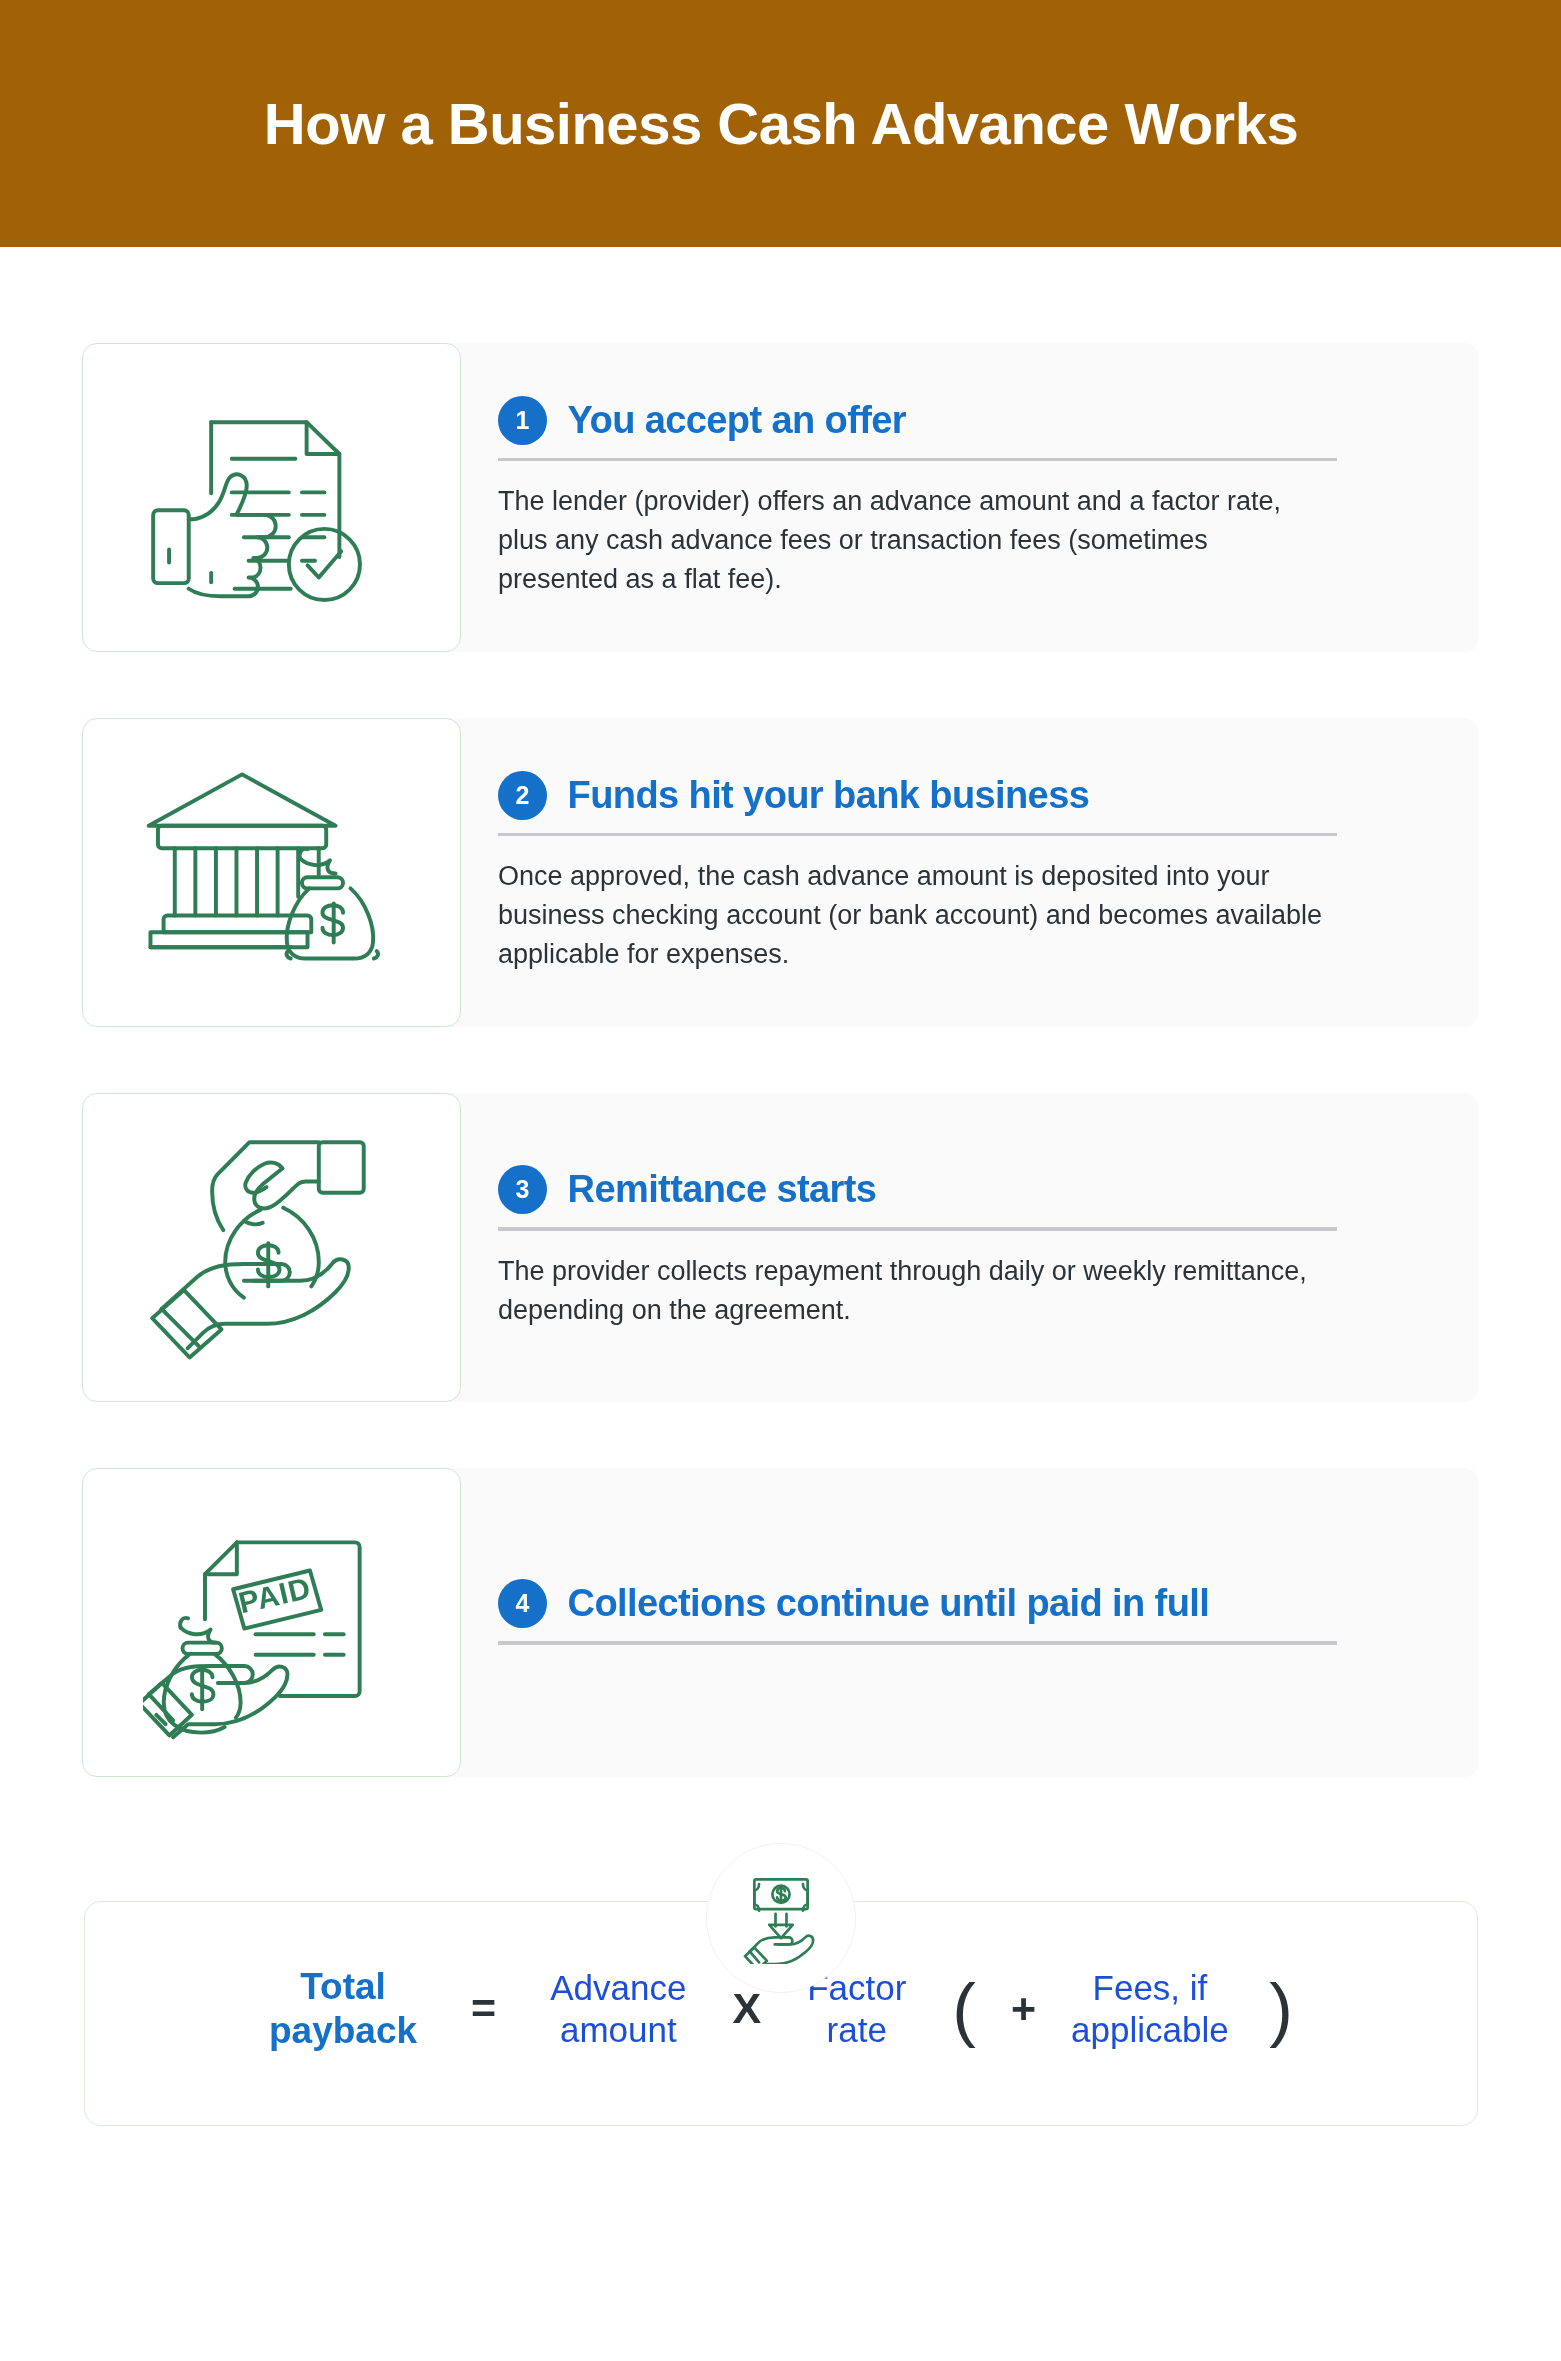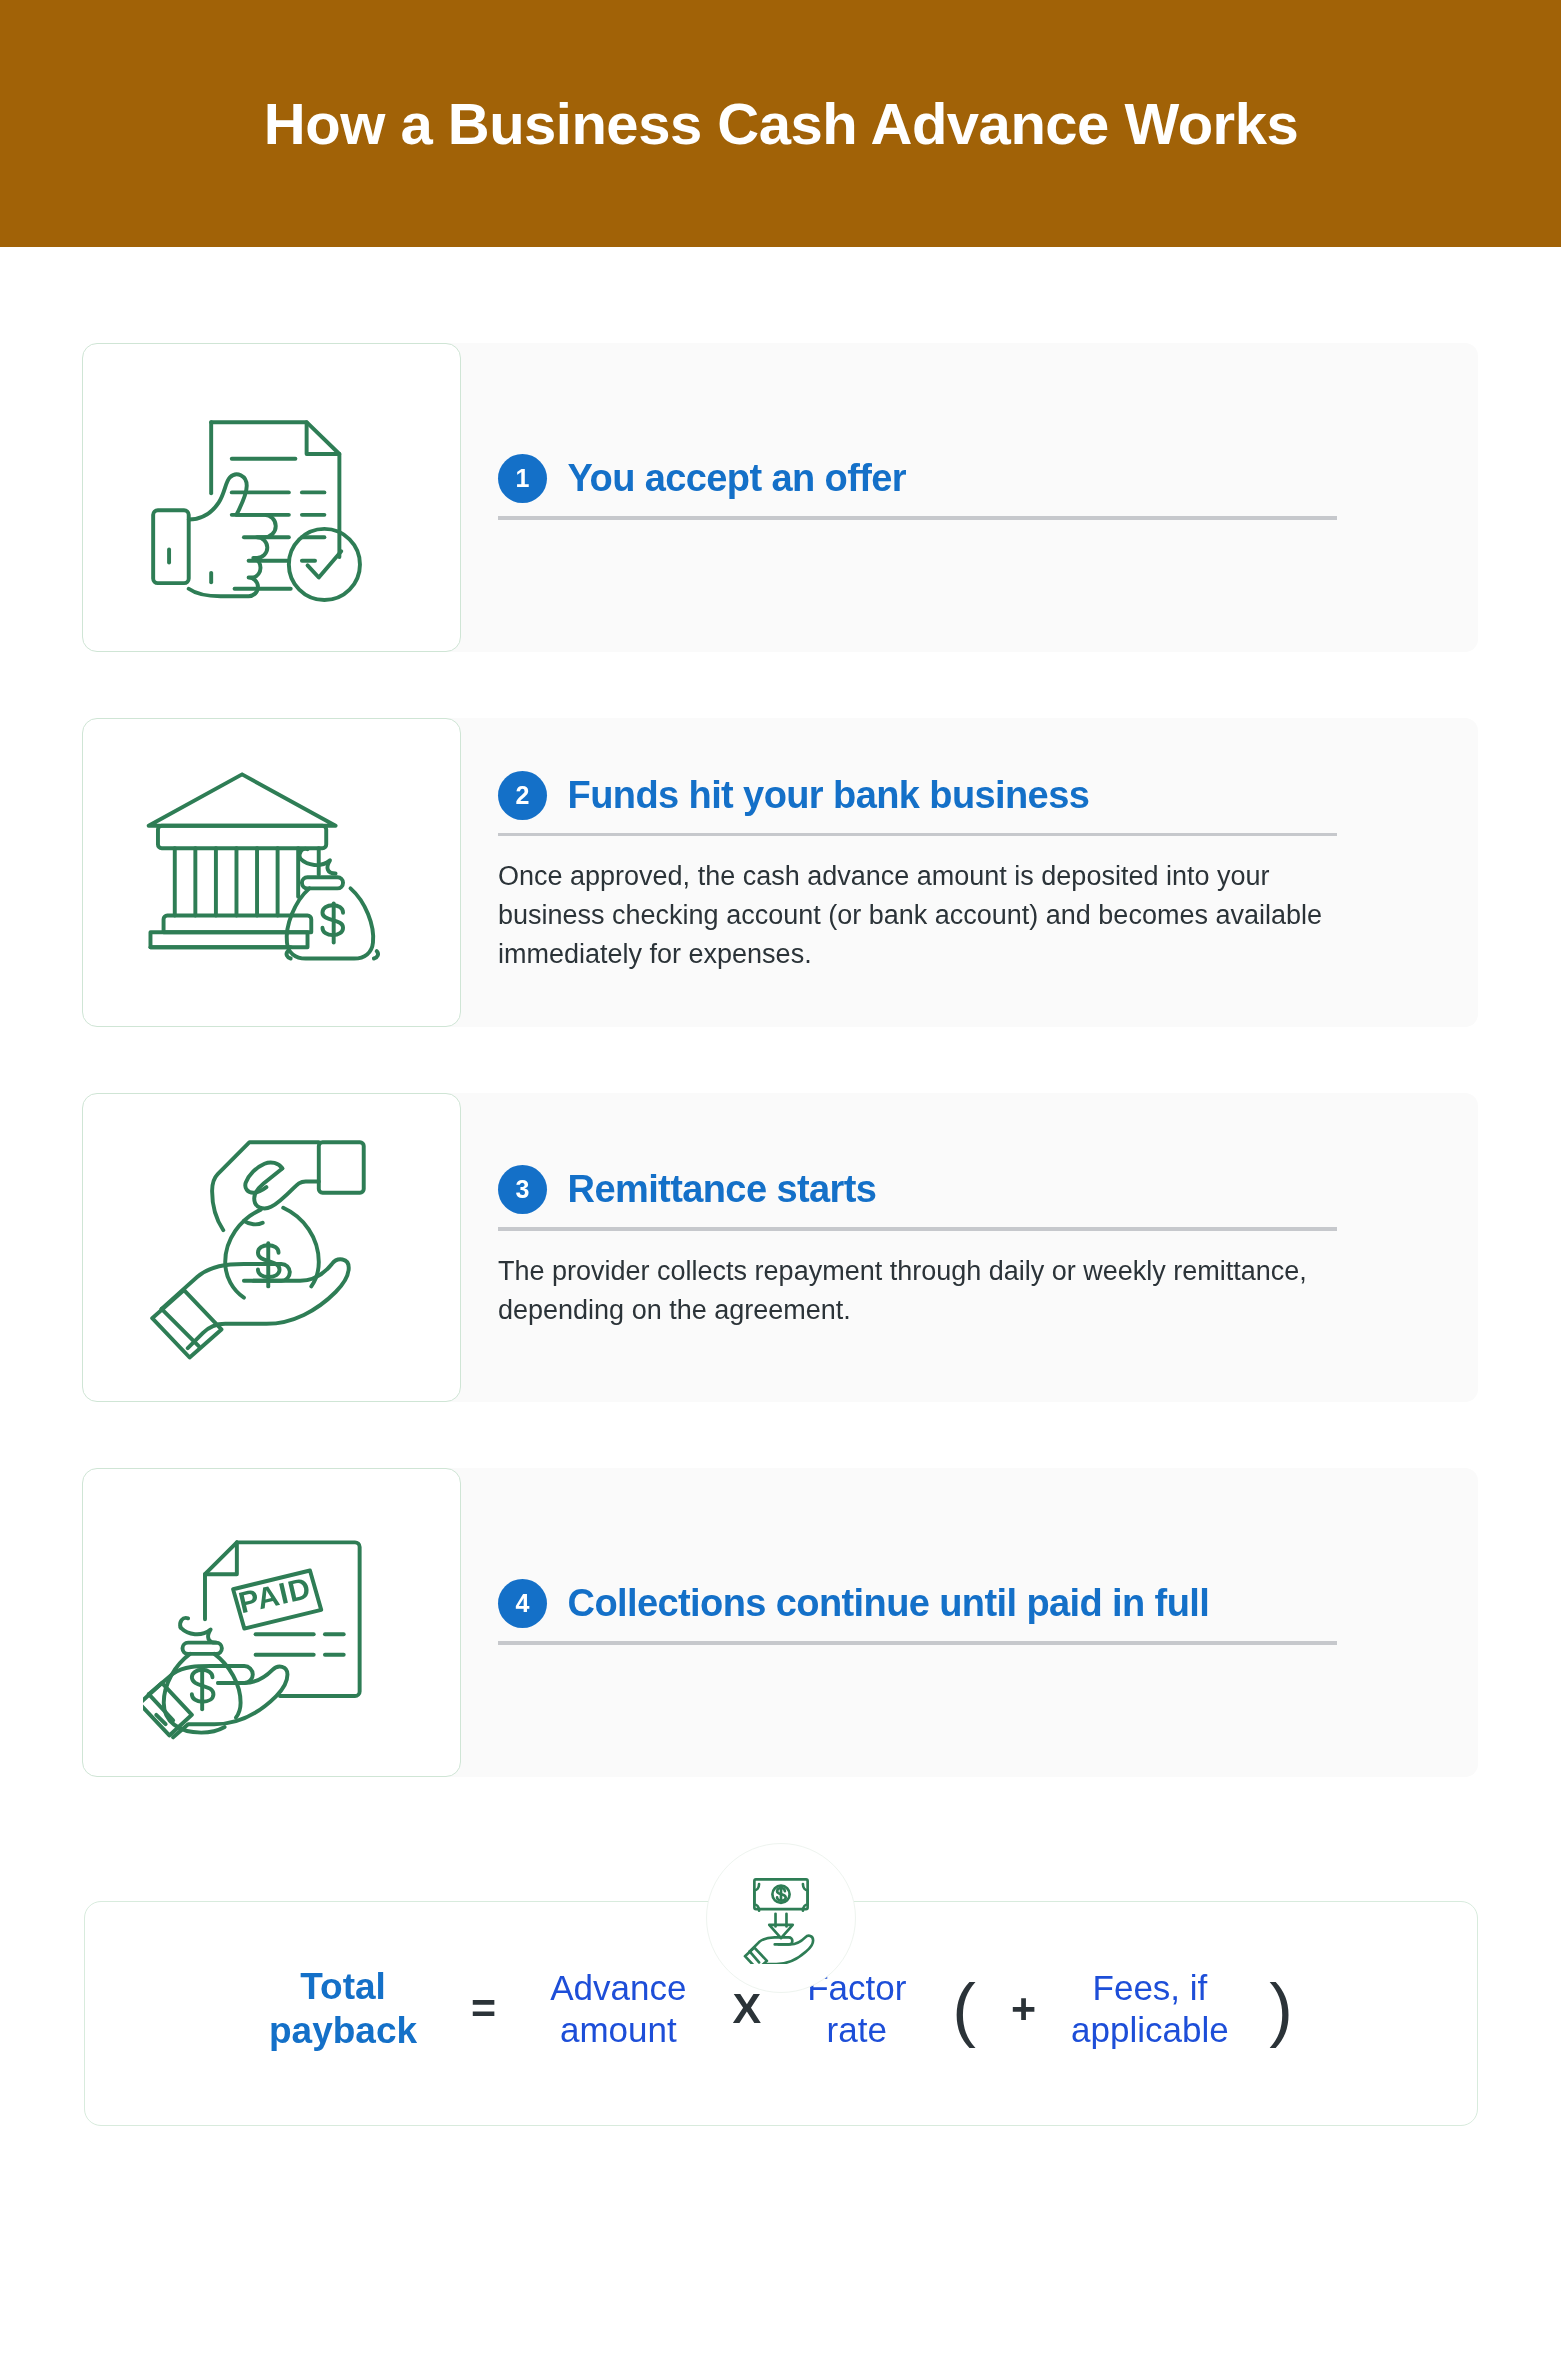--- a/index.html
+++ b/index.html
@@ -227,20 +227,21 @@
           <path d="M178 197 l12 13 l24 -28"></path>
         </svg>
       </span>
     </div>
     <div class="step-content">
       <div class="step-head">
         <div class="step-badge">1</div>
         <div class="step-title">You accept an offer</div>
       </div>
       <div class="step-rule"></div>
+      <div class="step-desc">The lender (provider) offers an advance amount and a factor rate, plus any cash advance fees or transaction fees (sometimes presented as a flat fee).</div>
     </div>
   </div>
 
   <div class="step">
     <div class="step-panel"></div>
     <div class="icon-box">
       <span>
         <svg width="262" height="215" viewBox="0 0 280 230" fill="none" stroke="#2e7d55" stroke-width="4.2" stroke-linecap="round" stroke-linejoin="round">
           <path d="M8 65 L108 10 L208 65 Z"></path>
           <path d="M22 65 h172 a4 4 0 0 1 4 4 v16 a4 4 0 0 1 -4 4 h-172 a4 4 0 0 1 -4 -4 v-16 a4 4 0 0 1 4 -4 z"></path>
@@ -265,21 +266,21 @@
           <path d="M216 158 c0 -5 -5 -8 -11 -8 c-6 0 -11 3 -11 8 c0 10 22 6 22 16 c0 5 -5 8 -11 8 c-6 0 -11 -3 -11 -8"></path>
         </svg>
       </span>
     </div>
     <div class="step-content">
       <div class="step-head">
         <div class="step-badge">2</div>
         <div class="step-title">Funds hit your bank business</div>
       </div>
       <div class="step-rule"></div>
-      <div class="step-desc">Once approved, the cash advance amount is deposited into your business checking account (or bank account) and becomes available immediately for expenses.</div>
+      <div class="step-desc">Once approved, the cash advance amount is deposited into your business checking account (or bank account) and becomes available applicable for expenses.</div>
     </div>
   </div>
 
   <div class="step">
     <div class="step-panel"></div>
     <div class="icon-box">
       <span>
         <svg width="244" height="234" viewBox="0 0 260 250" fill="none" stroke="#2e7d55" stroke-width="4.2" stroke-linecap="round" stroke-linejoin="round">
           <path d="M184 12 h40 a4 4 0 0 1 4 4 v46 a4 4 0 0 1 -4 4 h-40 a4 4 0 0 1 -4 -4 v-46 a4 4 0 0 1 4 -4 z"></path>
           <path d="M180 12 h-74 l-34 34 c-5 5 -6 11 -6 18 c0 16 4 30 12 42"></path>

